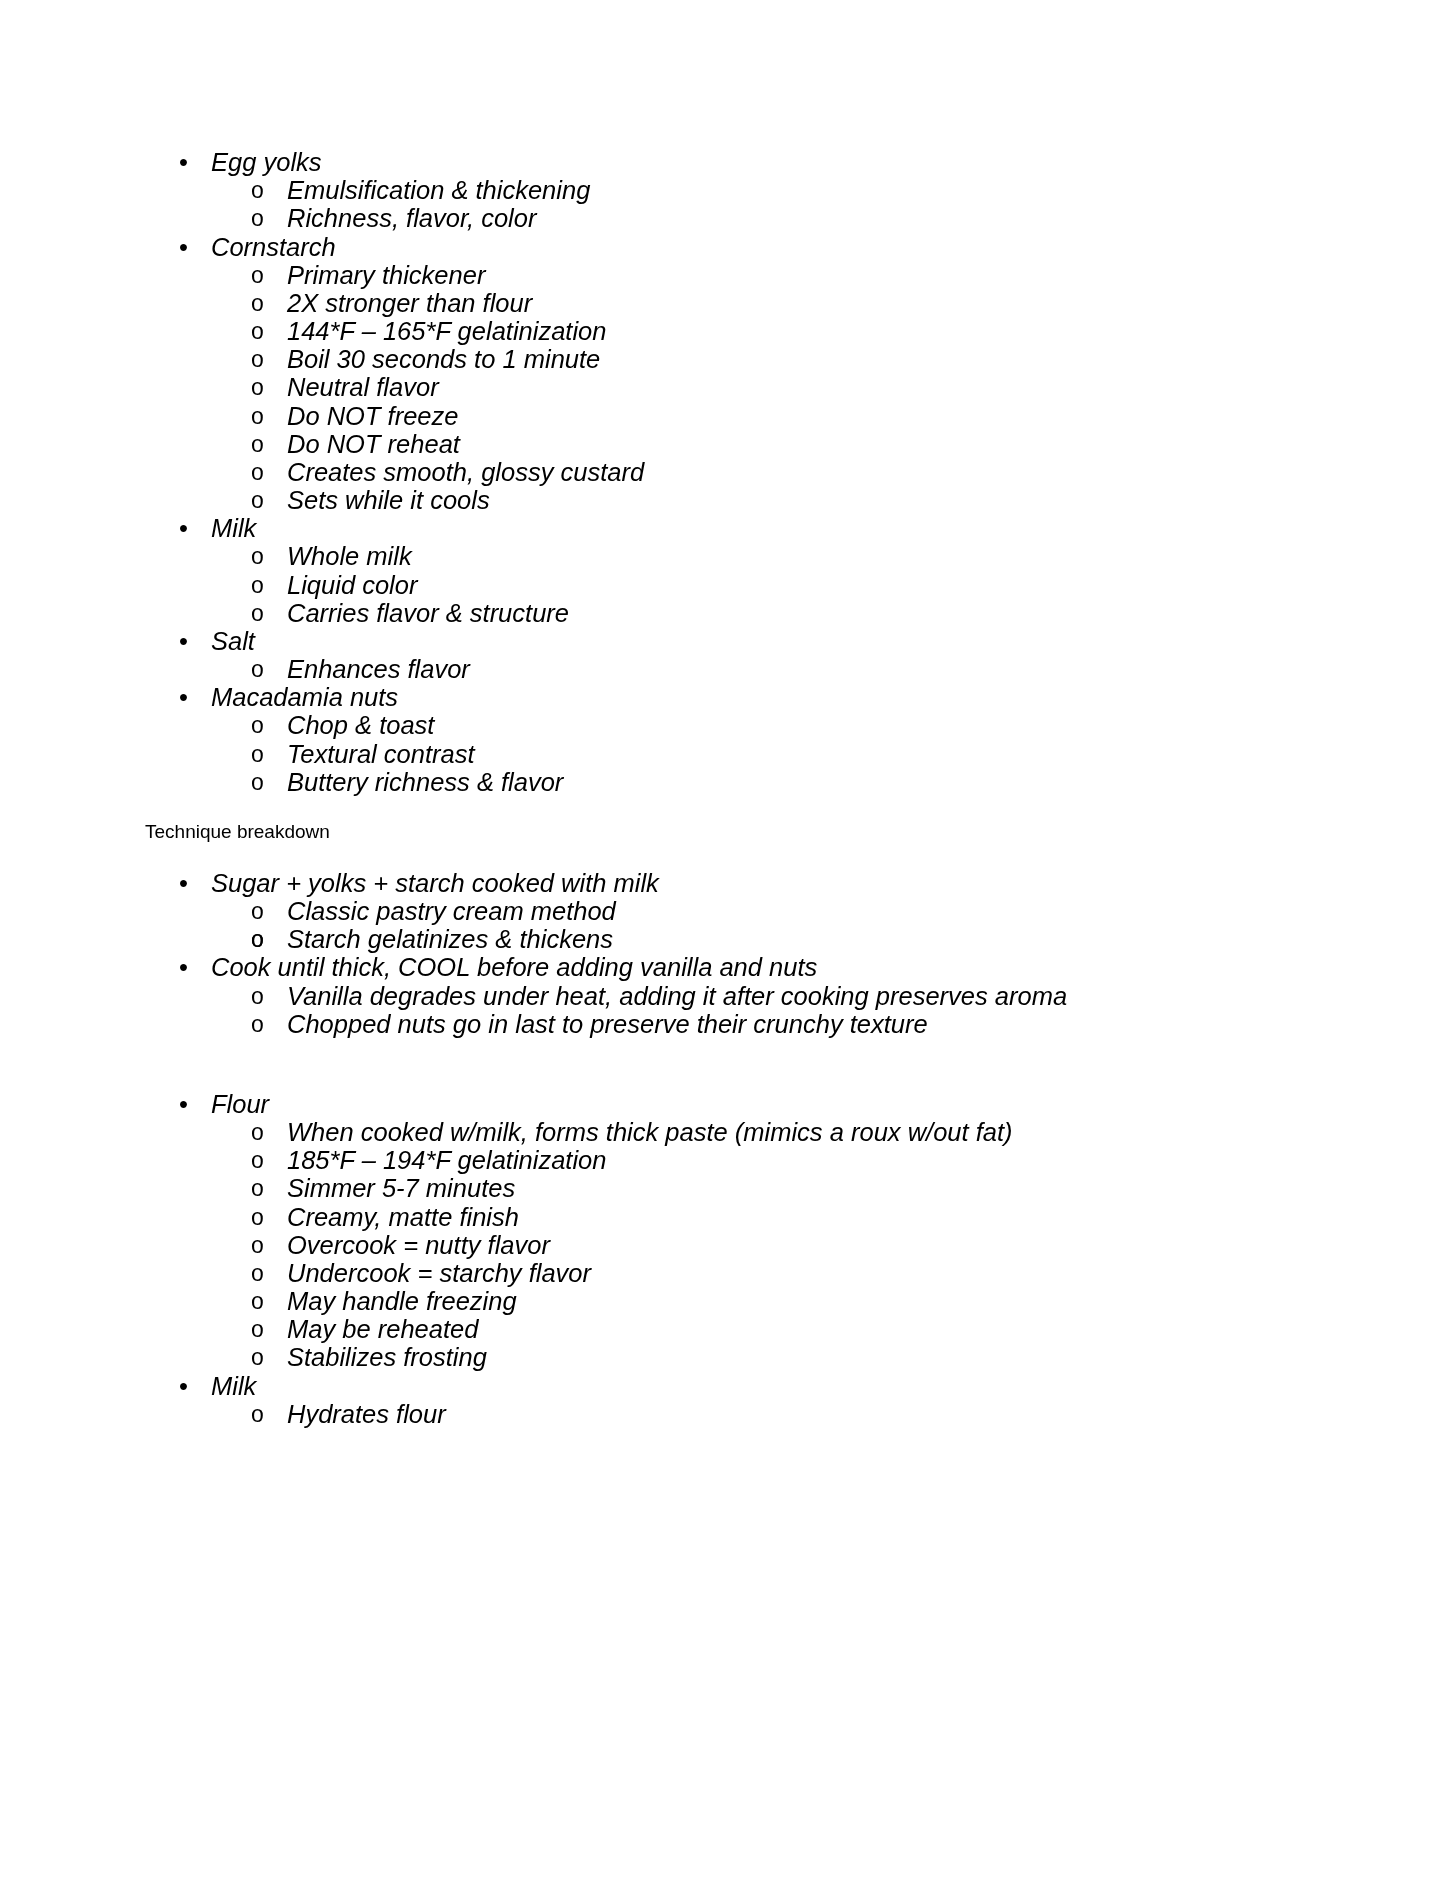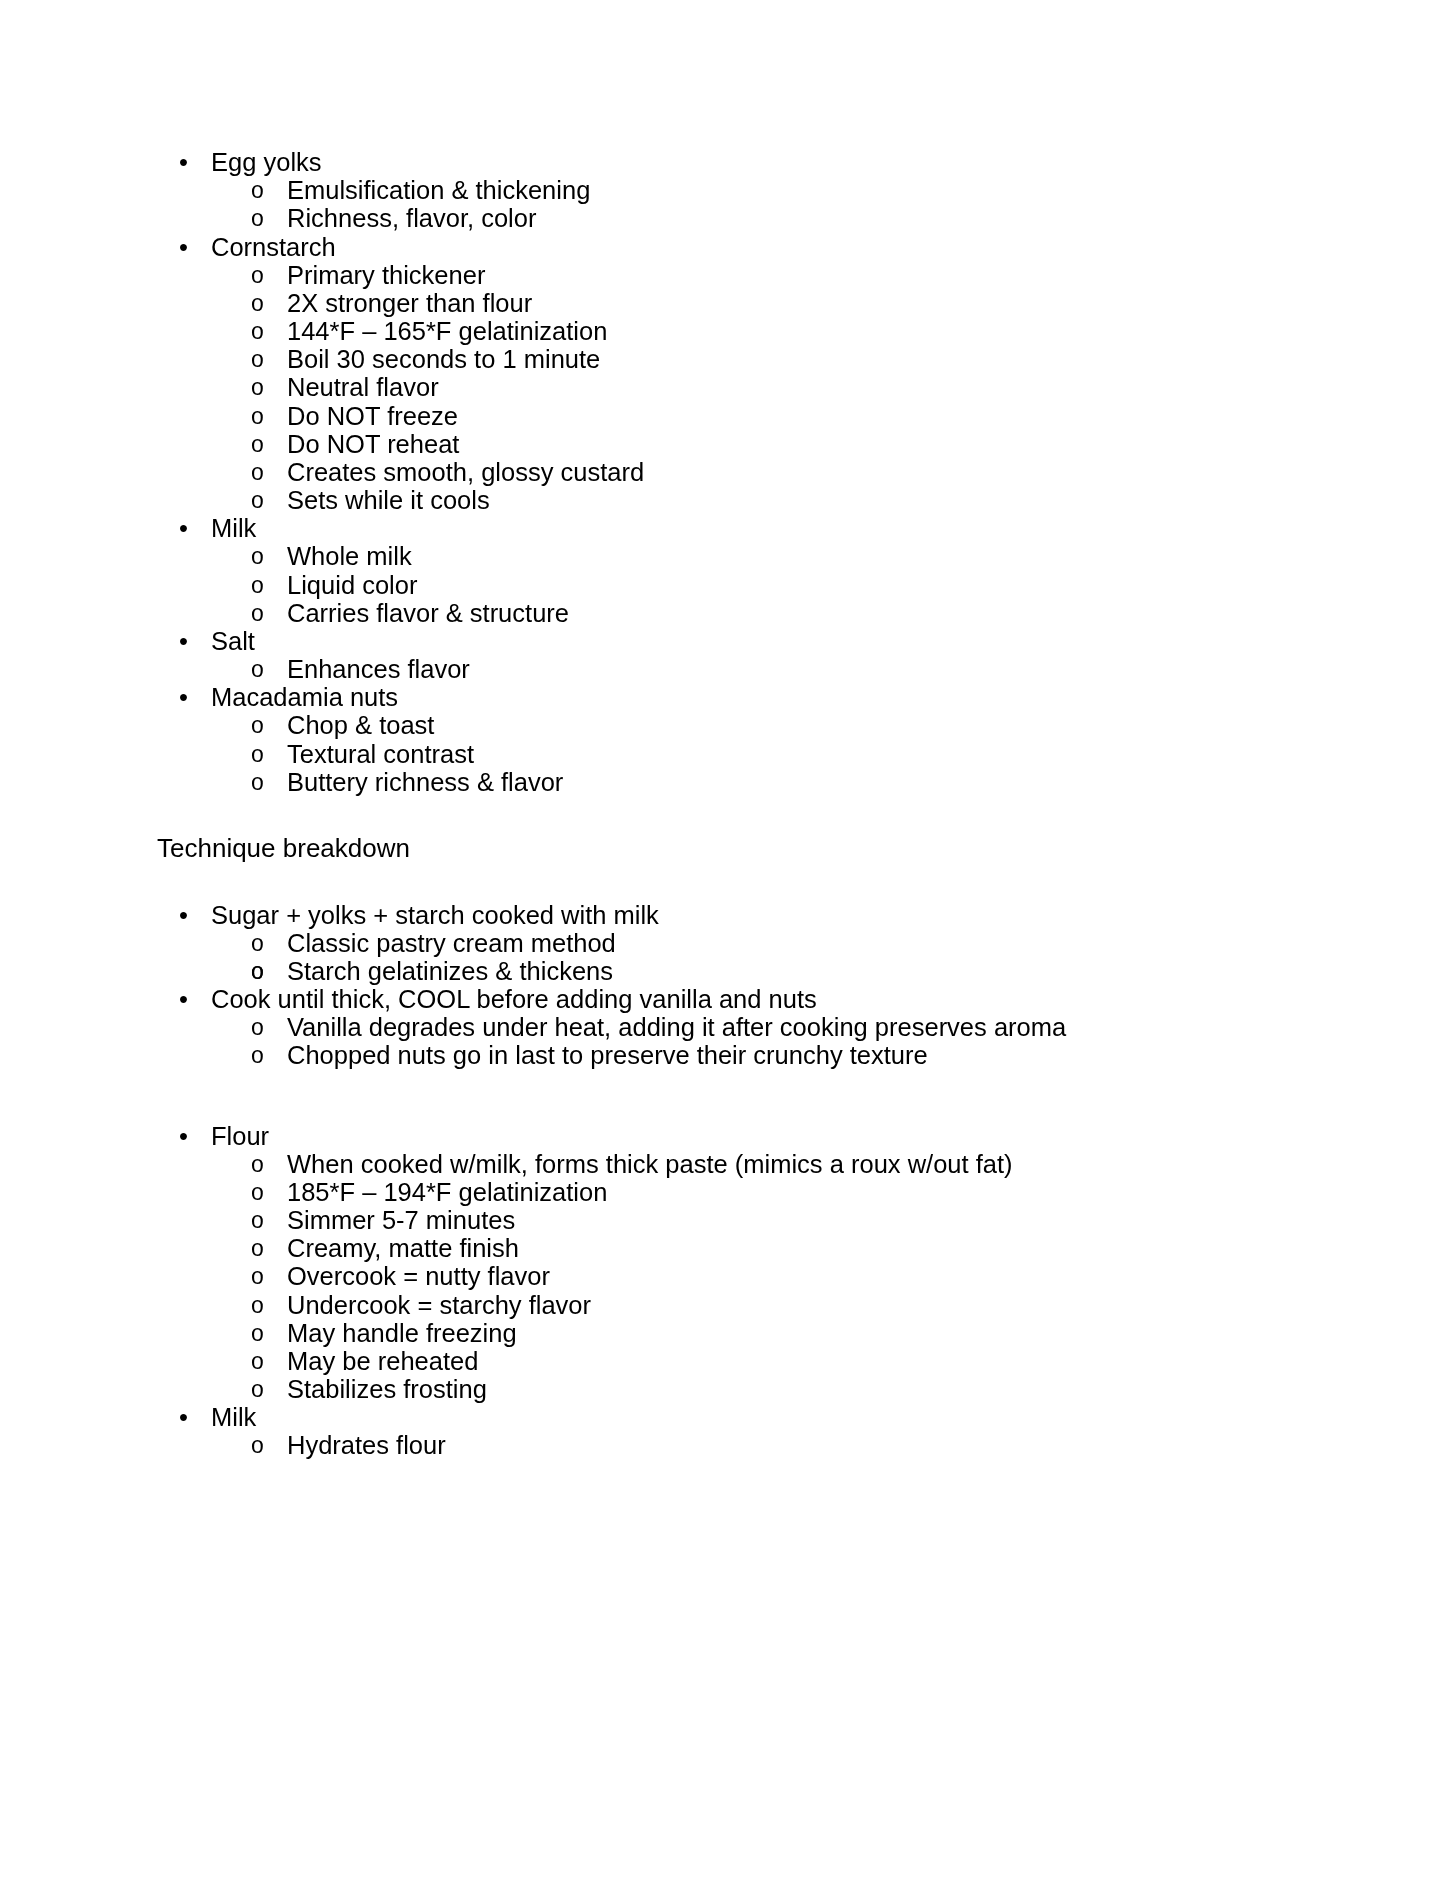--- a/index.html
+++ b/index.html
@@ -20,23 +20,23 @@
     box-sizing: border-box;
     padding: 148px 120px 60px 145px;
     position: relative;
   }
   .doc-body {
     font-size: 25.5px;
     line-height: 1.1;
   }
   
   .para {
-    margin: 12px;
+    margin: 0;
     padding: 0;
-    font-size: 26px;
+    font-size: 19px;
     line-height: 1.1;
   }
   .spacer-md { height: 26px; }
 
   
   ul.lvl1 {
     list-style: none;
     margin: 0;
     padding: 0;
   }
@@ -67,21 +67,21 @@
     font-size: 25.5px;
     line-height: 1.105;
   }
   ul.lvl2 > li.item2 > .b2 {
     position: absolute;
     left: 40px;
     top: 0;
     font-size: 23px;
     line-height: 1.22;
   }
-  .txt { white-space: pre-wrap; }
+  .txt { white-space: pre-wrap; font-style: italic; }
 </style>
 </head>
 <body>
 
 <div class="page">
   <div class="doc-body" id="doc-body">
       <ul class="lvl1">
         <li class="item1"><span class="b1">•</span><span class="txt">Egg yolks</span><ul class="lvl2">
             <li class="item2"><span class="b2">o</span><span class="txt">Emulsification &amp; thickening</span></li>
             <li class="item2"><span class="b2">o</span><span class="txt">Richness, flavor, color</span></li>

